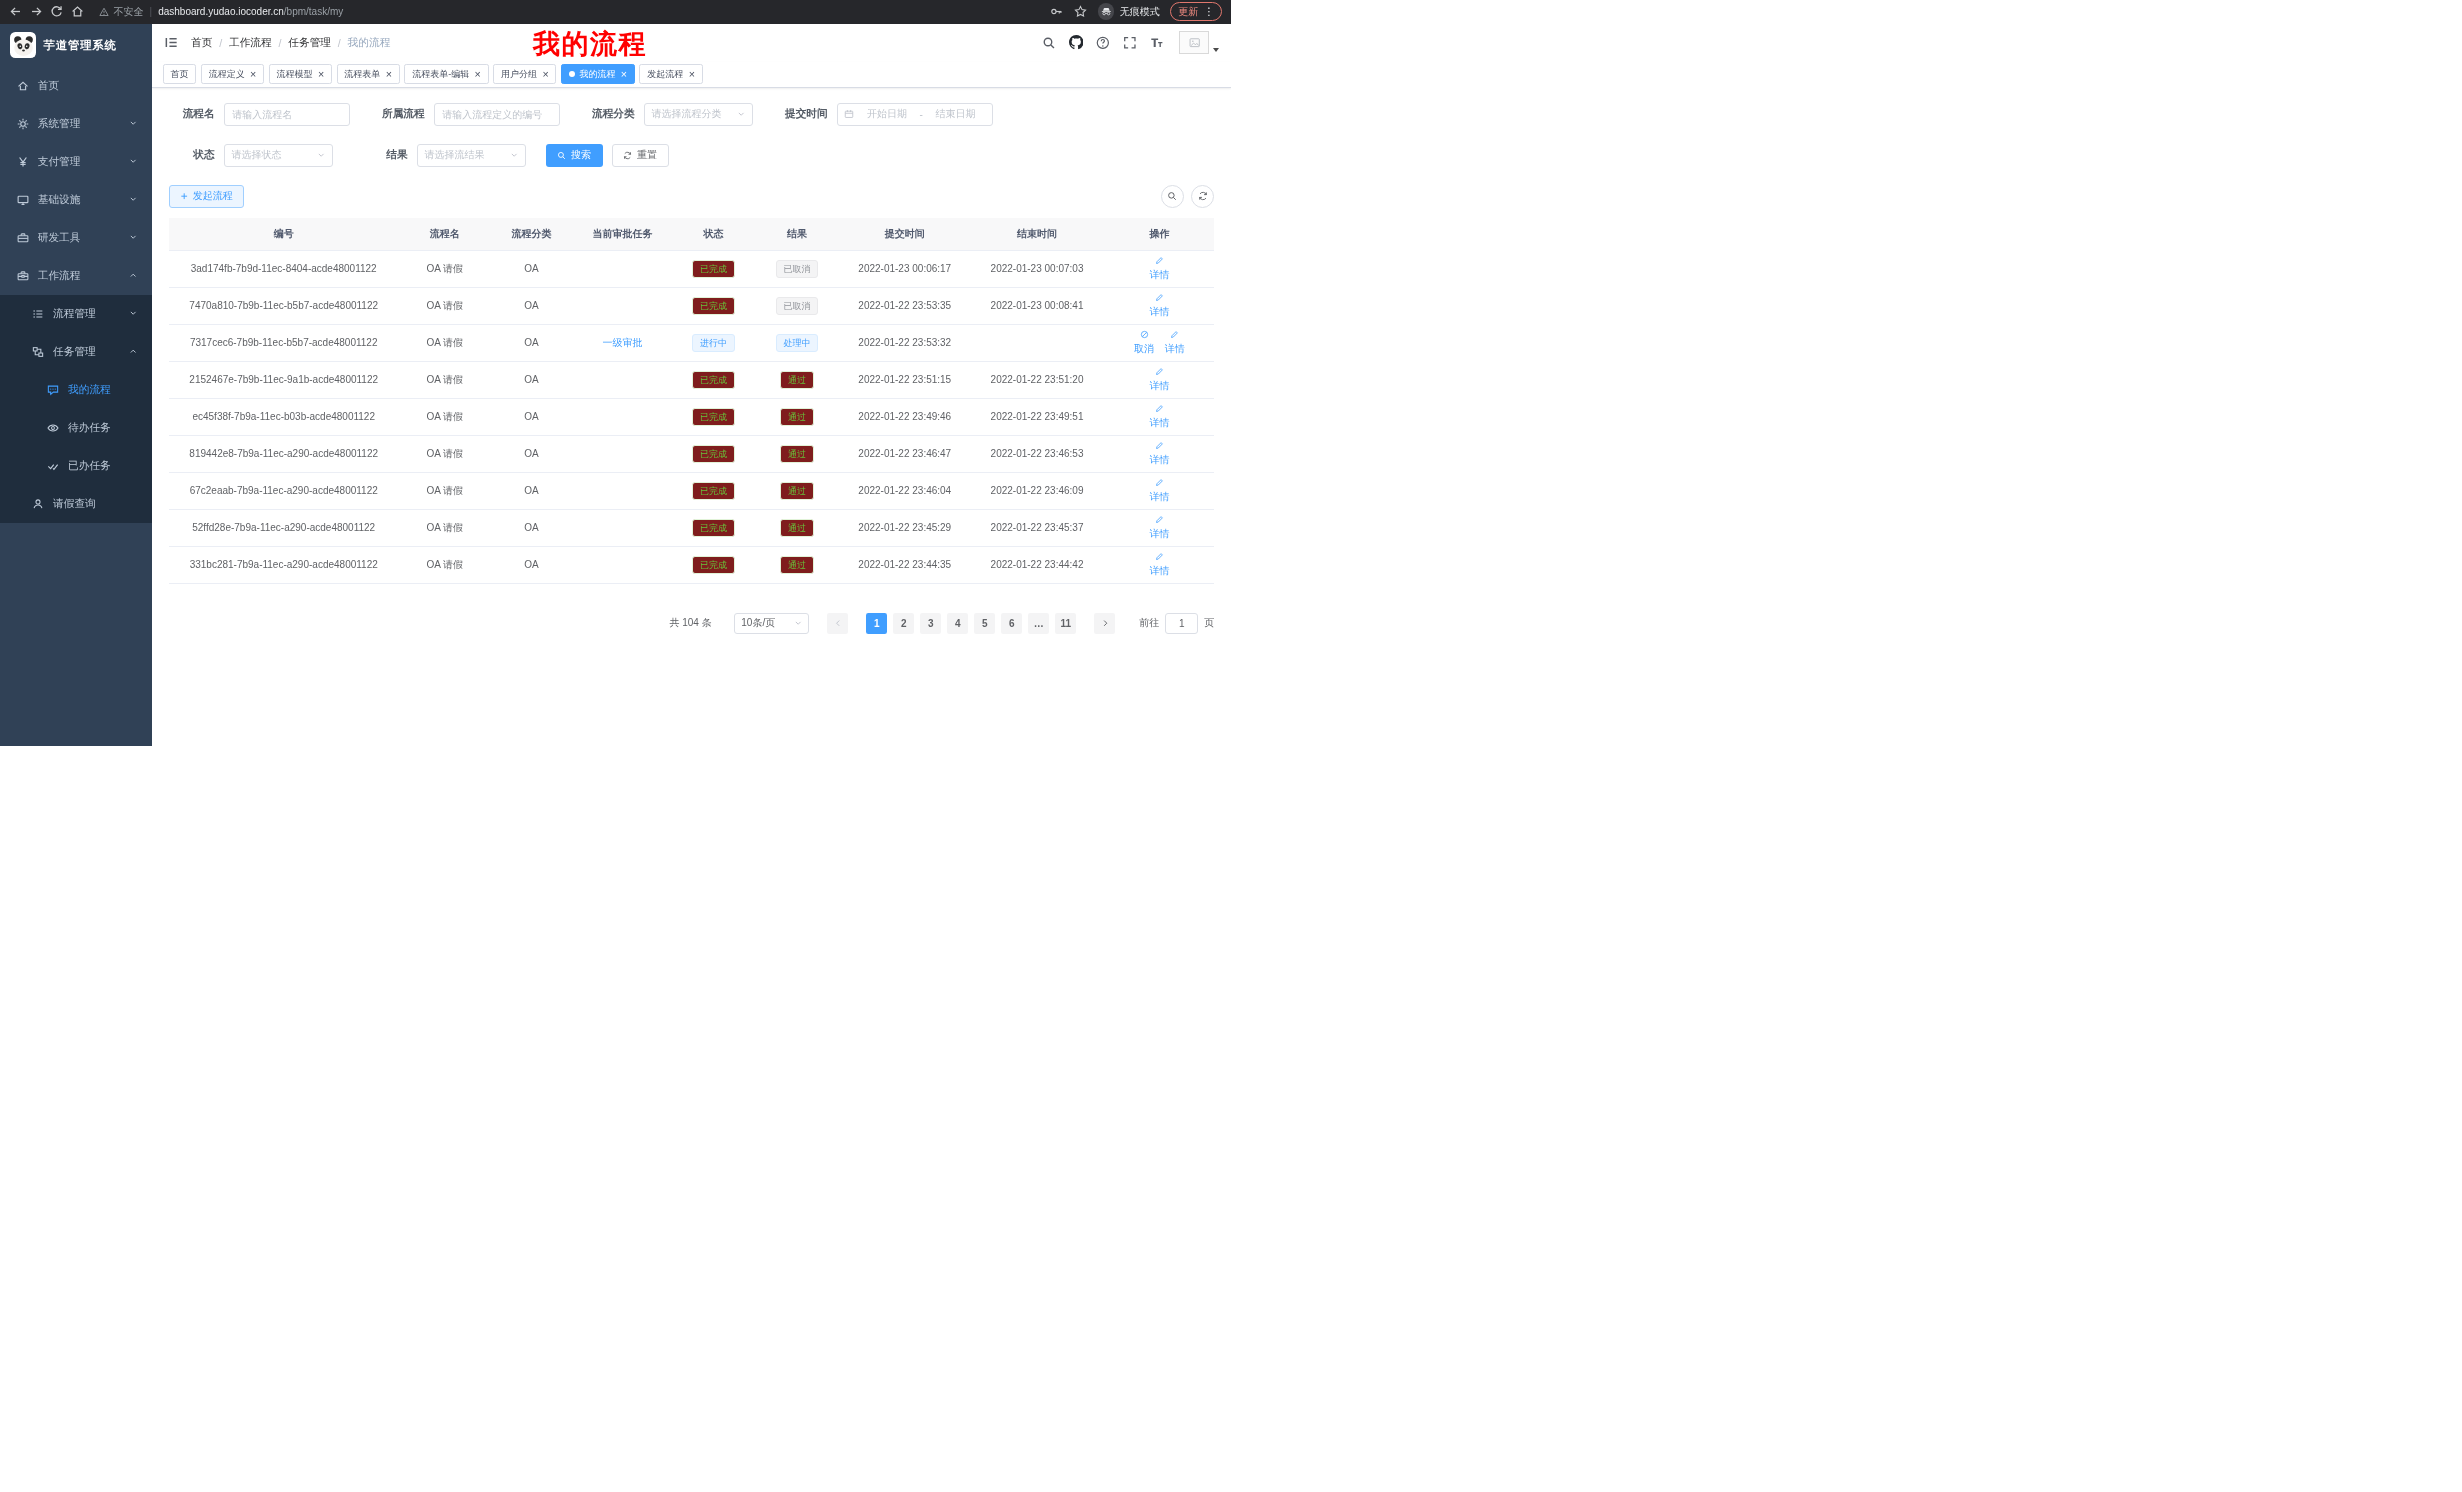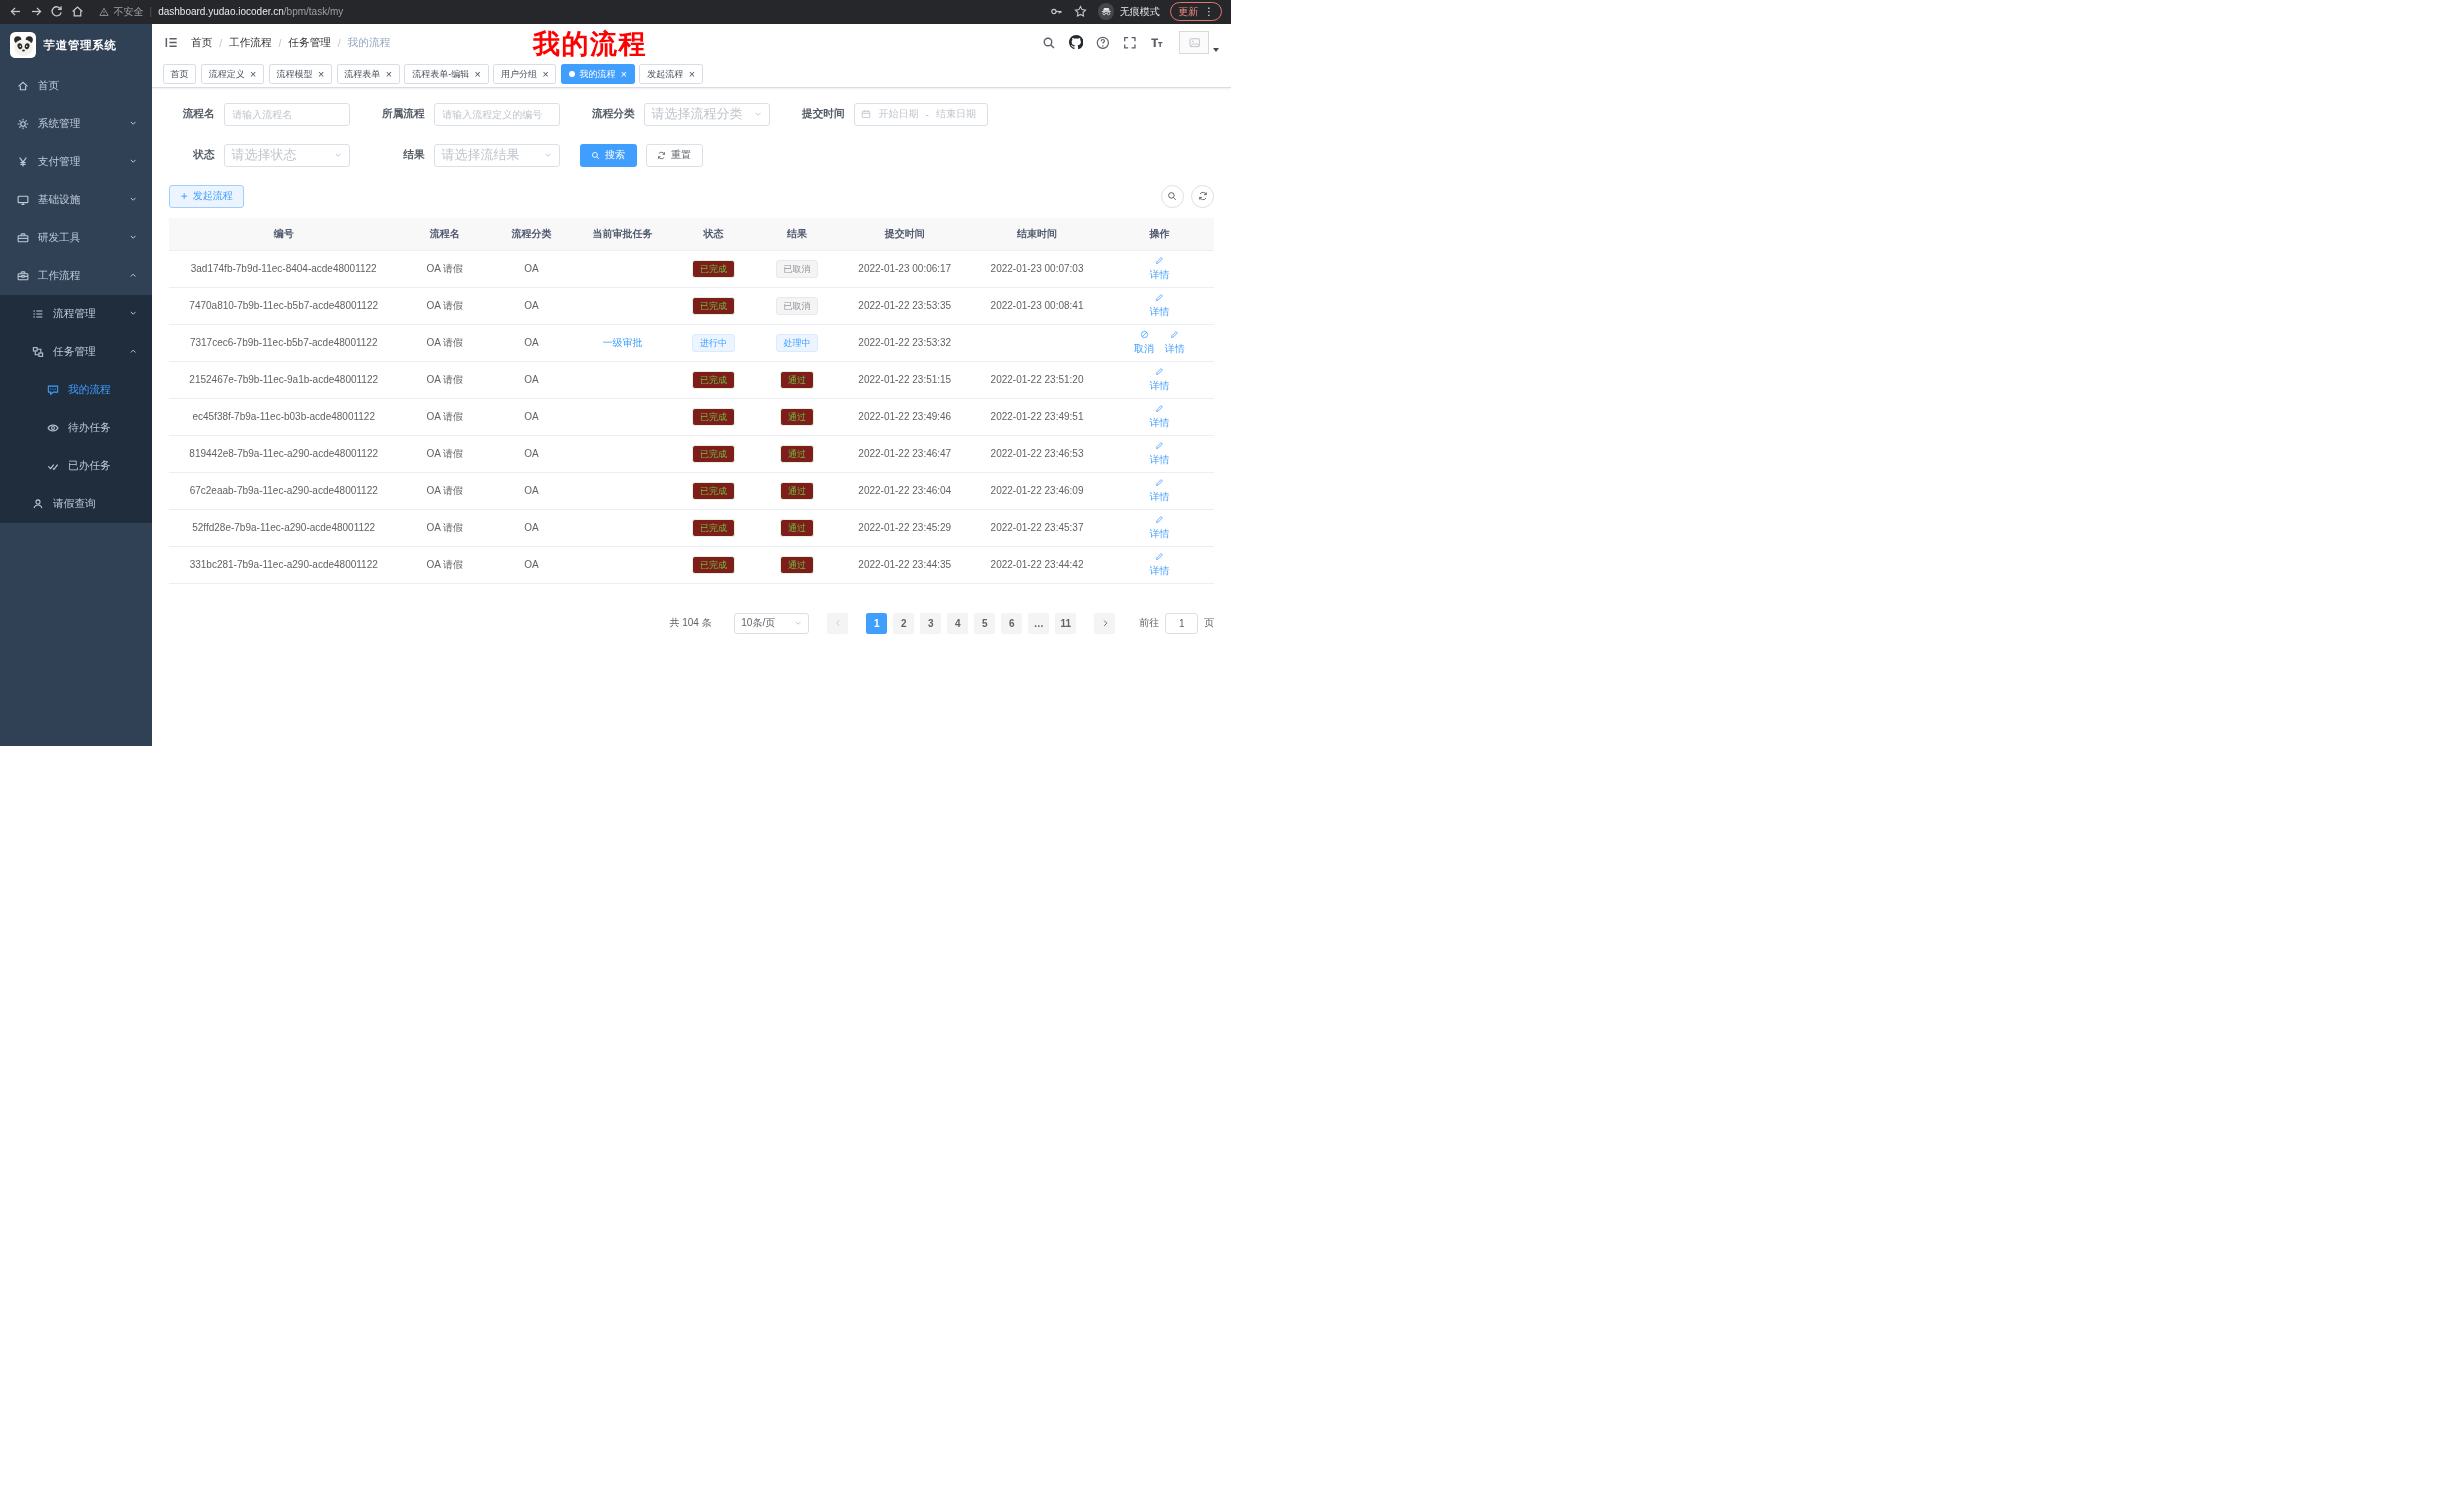--- a/index.html
+++ b/index.html
@@ -69,23 +69,23 @@
 
   .content { padding:15px 16.7px 0; }
 
   
   .filter-row { display:flex; align-items:center; margin-bottom:18px; }
   .f-item { display:flex; align-items:center; margin-right:20px; }
   .f-label { font-size:10.7px; font-weight:700; color:#555c66; text-align:right; margin-right:9px; white-space:nowrap; }
   .w68 { width:46px; } .w80 { width:55px; }
   .f-input { width:126px; height:23px; border:0.8px solid #dcdfe6; border-radius:3px; padding:0 7.6px; font-size:10px; color:#606266; outline:none; font-family:inherit; }
   .f-input::placeholder { color:#bfc4cc; }
-  .f-select { width:126px; height:23px; border:0.8px solid #dcdfe6; border-radius:3px; display:flex; align-items:center; justify-content:space-between; padding:0 6.8px; font-size:13px; color:#bfc4cc; background:#fff; cursor:pointer; }
+  .f-select { width:109px; height:23px; border:0.8px solid #dcdfe6; border-radius:3px; display:flex; align-items:center; justify-content:space-between; padding:0 6.8px; font-size:10px; color:#bfc4cc; background:#fff; cursor:pointer; }
   .sel-caret { width:8.4px; height:8.4px; color:#c0c4cc; }
-  .f-daterange { width:134px; height:23px; border:0.8px solid #dcdfe6; border-radius:3px; display:flex; align-items:center; padding:0 6.8px; gap:3px; font-size:10px; color:#bfc4cc; background:#fff; cursor:pointer; }
+  .f-daterange { width:156px; height:23px; border:0.8px solid #dcdfe6; border-radius:3px; display:flex; align-items:center; padding:0 6.8px; gap:3px; font-size:10px; color:#bfc4cc; background:#fff; cursor:pointer; }
   .f-daterange .cal { width:10px; height:10px; color:#c0c4cc; flex:none; }
   .f-daterange .ph { flex:1; text-align:center; }
   .btn { display:inline-flex; align-items:center; gap:4.6px; height:23px; padding:0 10.7px; border-radius:3px; font-size:10px; cursor:pointer; border:0.8px solid transparent; font-family:inherit; }
   .btn svg { width:9px; height:9px; }
   .btn-primary { background:#409eff; color:#fff; }
   .btn-default { background:#fff; border-color:#dcdfe6; color:#606266; margin-left:9px; }
 
   
   .toolbar-row { display:flex; align-items:center; margin-bottom:10.7px; }
   .btn-plain { display:inline-flex; align-items:center; gap:4.6px; height:23px; padding:0 10px; background:#ecf5ff; border:0.8px solid #a0cfff; color:#409eff; border-radius:3px; font-size:10px; cursor:pointer; }

